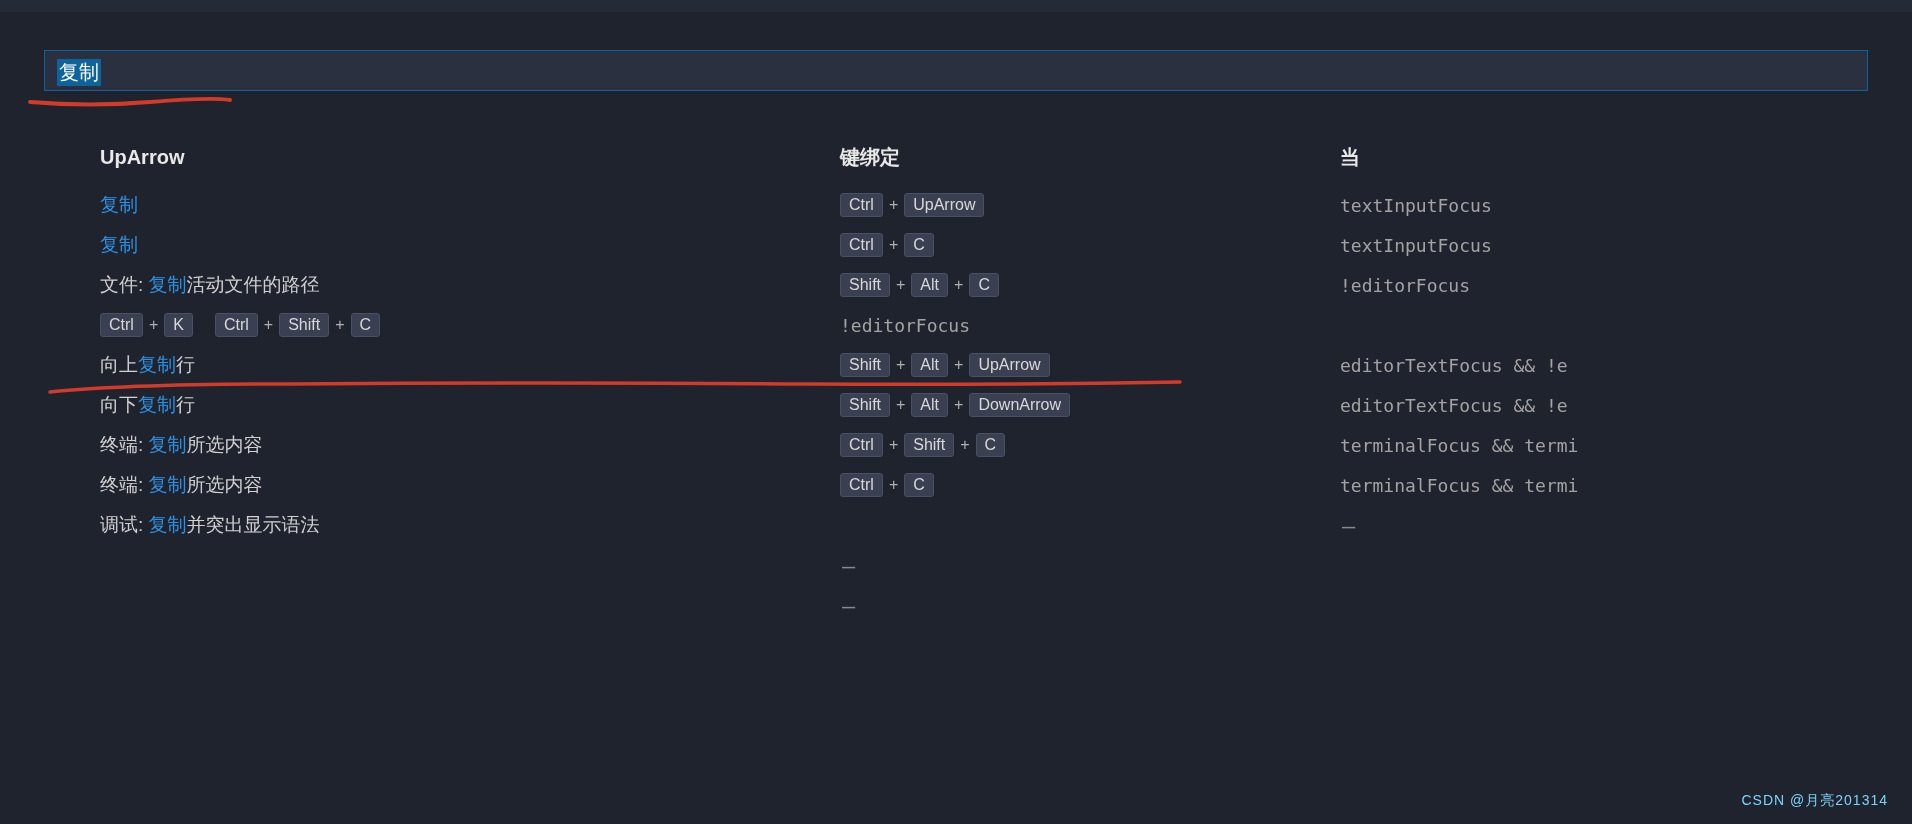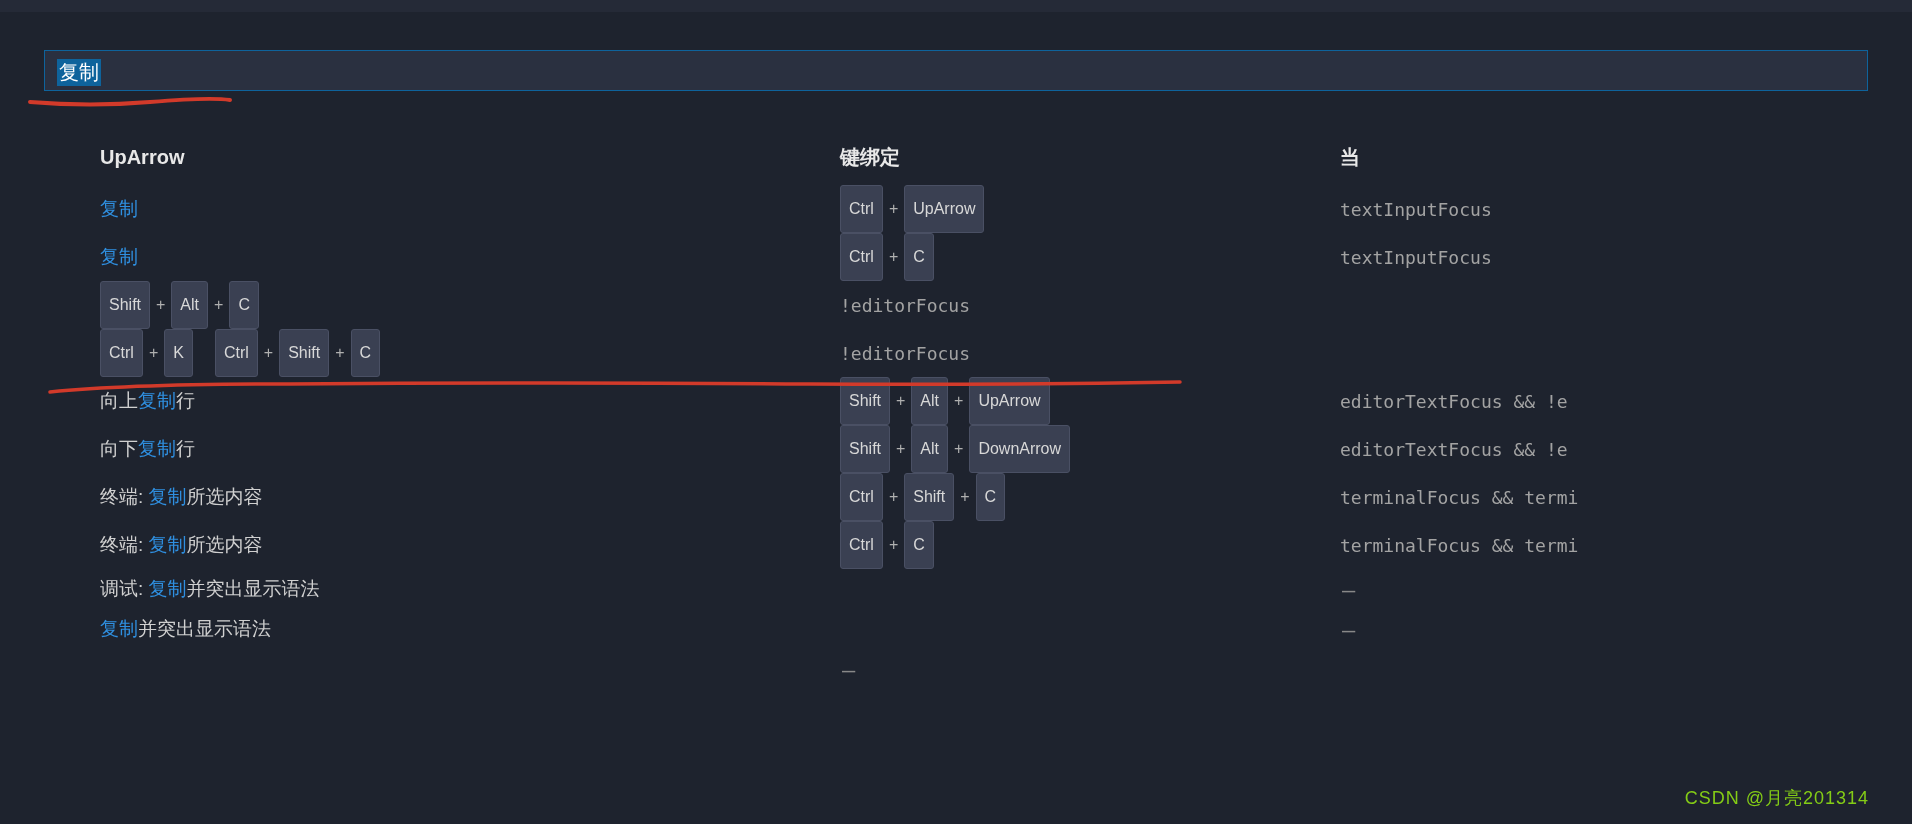--- a/index.html
+++ b/index.html
@@ -70,39 +70,39 @@
     }
     .row { font-size: 19px; }
     .cmd { color: #d0d0d0; }
     .cmd .hl { color: #2f8fe0; }
     .cmd.all-hl { color:#2f8fe0; }
     .keys { display:flex; align-items:center; flex-wrap:wrap; gap:4px; font-size:17px; }
     .key {
       background:#3a4052;
       border:1px solid #4a5064;
       border-radius:3px;
-      padding:14px 8px;
+      padding:2px 8px;
       color:#d8d8d8;
       font-size:16px;
     }
     .plus { color:#b0b0b0; padding:0 2px; font-size:16px; }
     .chord-gap { width:14px; display:inline-block; }
     .when {
       font-family: Consolas, monospace;
       color:#a3a3a3;
       font-size:18px;
       white-space:nowrap;
       overflow:hidden;
     }
     .dash { color:#888; font-size:22px; padding-left:2px; }
     .watermark {
       position:absolute;
-      right:43px; bottom:14px;
-      color:#84cc16;
-      font-size:18px;
+      right:24px; bottom:14px;
+      color:#7dd3fc;
+      font-size:14px;
       letter-spacing:1px;
     }
   </style>
 </head>
 <body>
 
 <div class="tabs" id="tabs"></div>
 
 <div class="search-wrap">
   <input class="search" value="复制" style="">
@@ -134,20 +134,21 @@
       <div class="row">
         <div class="cmd all-hl"><span class="hl">复制</span></div>
         <div class="keys">
           <span class="key">Ctrl</span>
           <span class="plus">+</span>
           <span class="key">C</span>
         </div>
         <div class="when">textInputFocus</div>
       </div>
       <div class="row">
+        <div class="cmd"><span>文件: </span><span class="hl">复制</span><span>活动文件的路径</span></div>
         <div class="keys">
           <span class="key">Shift</span>
           <span class="plus">+</span>
           <span class="key">Alt</span>
           <span class="plus">+</span>
           <span class="key">C</span>
         </div>
         <div class="when">!editorFocus</div>
       </div>
       <div class="row">
@@ -205,21 +206,20 @@
           <span class="key">C</span>
         </div>
         <div class="when">terminalFocus &amp;&amp; termi</div>
       </div>
       <div class="row">
         <div class="cmd"><span>调试: </span><span class="hl">复制</span><span>并突出显示语法</span></div>
         <div class="keys"></div>
         <div class="when dash">—</div>
       </div>
       <div class="row">
-        <div class="cmd"><span class="hl">复制</span><span>并突出显示语法</span></div>
         <div class="keys"></div>
         <div class="when dash">—</div>
       </div>
       <div class="row">
         <div class="keys"></div>
         <div class="when dash">—</div>
       </div>
     </div>
 </div>
 

